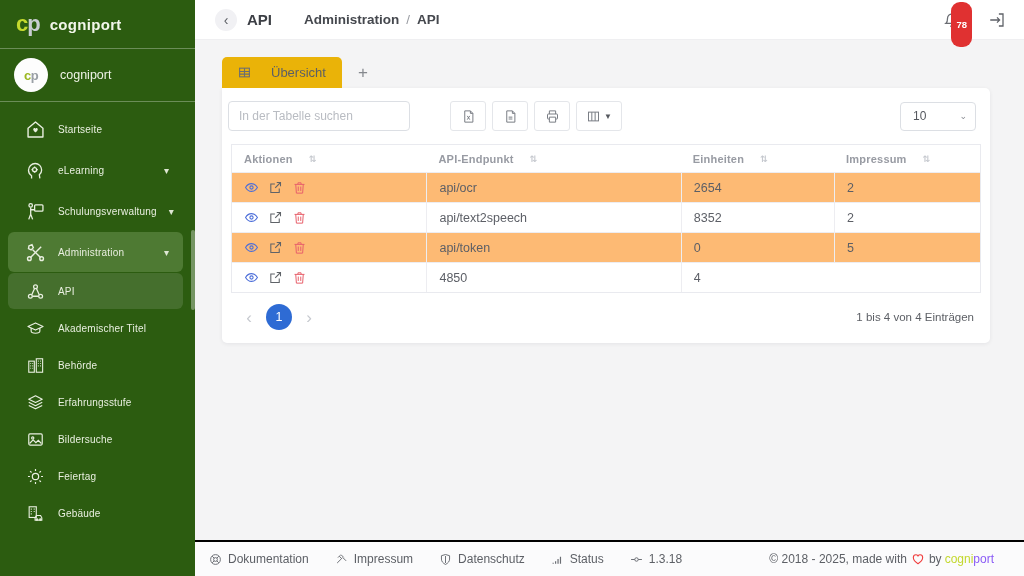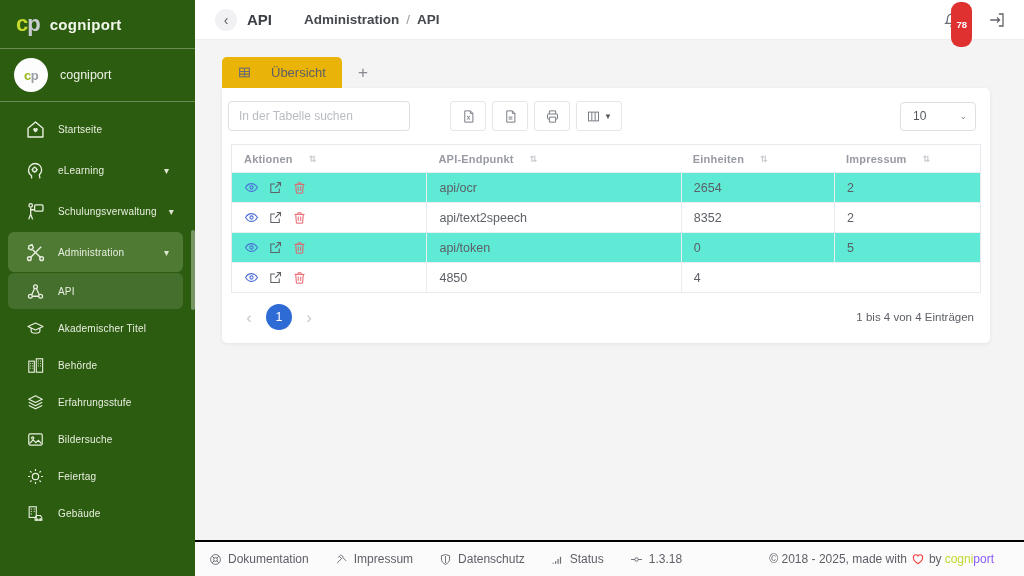--- a/index.html
+++ b/index.html
@@ -70,21 +70,21 @@
   .page-size{margin-left:auto;width:76px;height:29px;border:1px solid #dcdfe4;border-radius:4px;display:flex;align-items:center;padding:0 8px 0 12px;font-size:12px;color:#55585e;cursor:pointer}
   .page-size .mini-caret{margin-left:auto;font-size:9px;color:#8a8d93}
 
   
   .table{margin:0 9px;border:1px solid #e9eaef;border-bottom:1px solid #e9eaef}
   .thead,.trow{display:grid;grid-template-columns:26% 34% 20.5% 19.5%}
   .thead{height:27px}
   .th{display:flex;align-items:center;gap:16px;font-size:11px;font-weight:700;color:#989ba3;padding:0 12px;letter-spacing:.2px}
   .sort{color:#c6c9cf;font-size:9px}
   .trow{height:30px;border-top:1px solid #ededf1}
-  .trow.striped{background:#5eead4}
+  .trow.striped{background:#fdba74}
   .td{display:flex;align-items:center;padding:0 12px;font-size:12.5px;color:#5c5f66;border-left:1px solid #ededf1}
   .td:first-child{border-left:none}
   .actions{display:flex;align-items:center;gap:9px}
   .act{display:flex;cursor:pointer}
   .act svg{width:15px;height:15px}
   .act.view{color:#4c6ed9}
   .act.open{color:#5f6368}
   .act.del{color:#e8606b}
 
   

